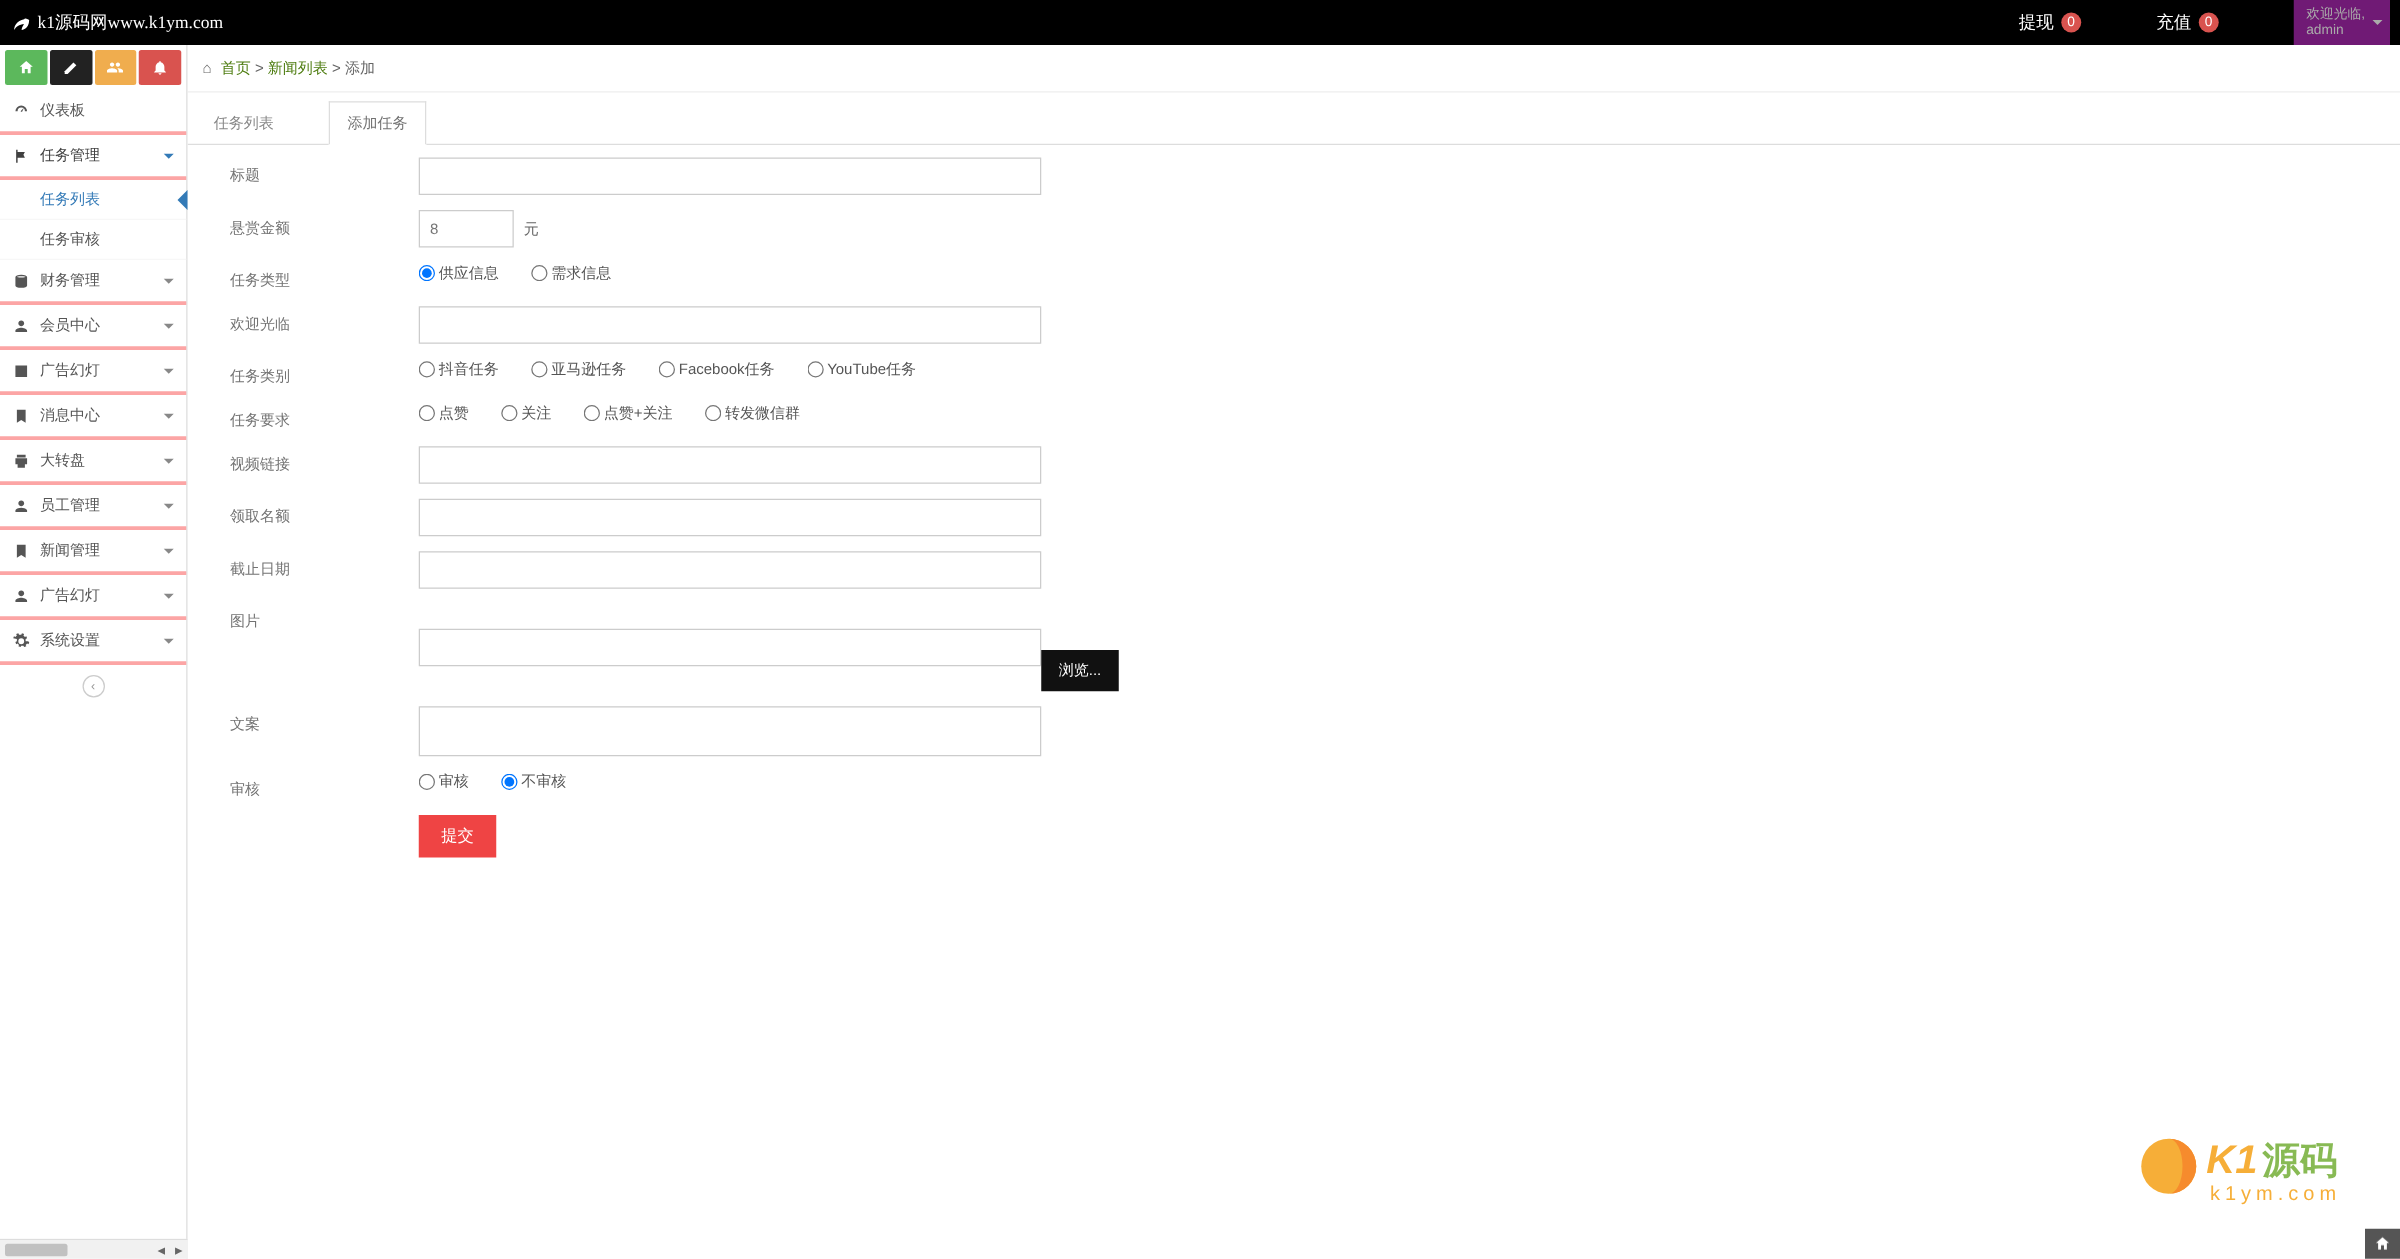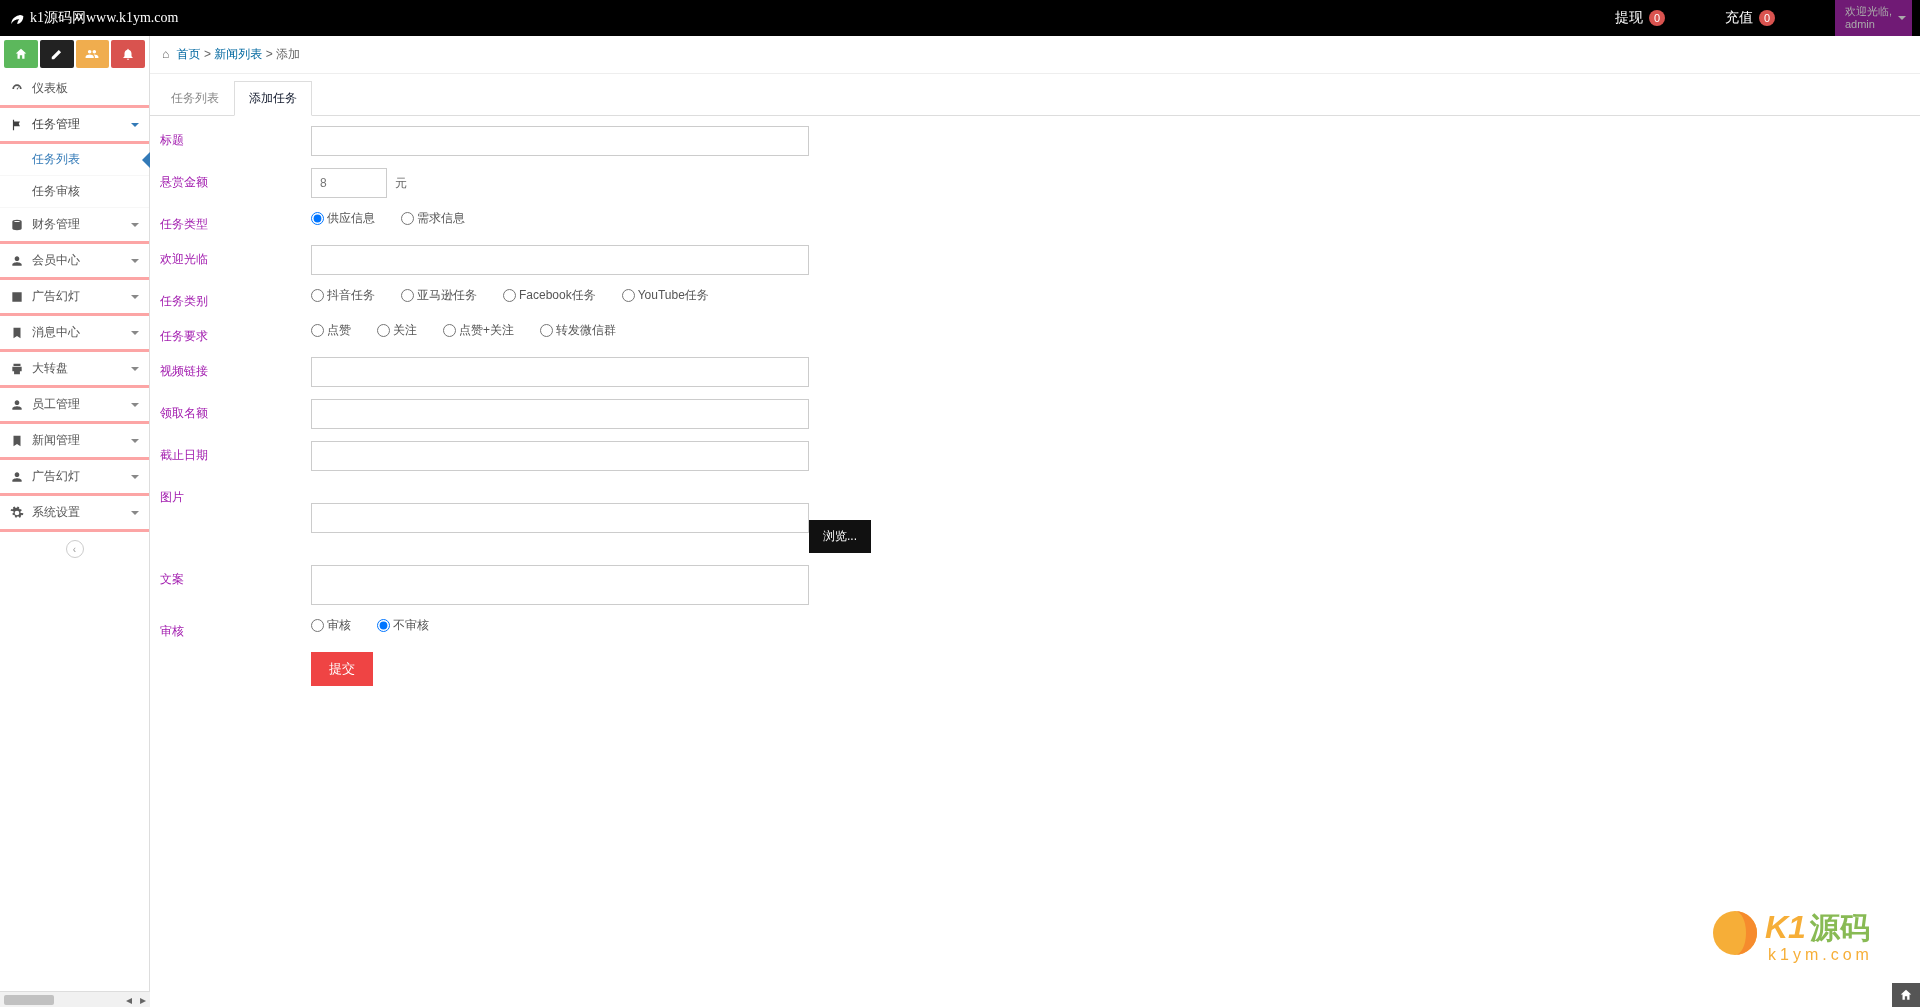--- a/index.html
+++ b/index.html
@@ -37,30 +37,30 @@
 .nav-item .ico svg { fill: currentColor; width: 14px; height: 14px; }
 .nav-sub { }
 .nav-sub .sub-item { padding: 7px 10px 7px 32px; cursor: pointer; position: relative; border-bottom: 1px solid #f7f7f7; }
 .nav-sub .sub-item.active { color: #337ab7; }
 .nav-sub .sub-item.active::after { content: ""; position: absolute; right: -1px; top: 50%; transform: translateY(-50%); border-right: 8px solid #337ab7; border-top: 8px solid transparent; border-bottom: 8px solid transparent; }
 
 .collapse-btn { width: 18px; height: 18px; border: 1px solid #ccc; border-radius: 50%; margin: 8px auto; display: flex; align-items: center; justify-content: center; cursor: pointer; color: #999; font-size: 10px; }
 
 
 .crumb { padding: 10px 12px; color: #666; border-bottom: 1px solid #eee; }
-.crumb a { color: #0369a1; text-decoration: none; }
+.crumb a { color: #4d7c0f; text-decoration: none; }
 .crumb .home-ico { margin-right: 4px; }
 
 .tabs { display: flex; padding: 0 6px; border-bottom: 1px solid #ddd; margin-top: 6px; }
 .tab { padding: 8px 14px; border: 1px solid transparent; border-bottom: none; color: #888; cursor: pointer; position: relative; top: 1px; }
-.tab.active { border-color: #ddd; border-bottom: 1px solid #fff; background: #fff; color: #0f172a; }
+.tab.active { border-color: #ddd; border-bottom: 1px solid #fff; background: #fff; color: #737373; margin-left: 29px; }
 
 .form { padding: 4px 6px; }
 .row { display: flex; align-items: flex-start; padding: 6px 0; }
-.row .lbl { width: 155px; padding-left: 4px; color: #a21caf; padding-top: 6px; }
+.row .lbl { width: 155px; padding-left: 4px; color: #737373; padding-top: 6px; margin-left: 24px; }
 .row .ctl { flex: 1; display: flex; align-items: center; gap: 8px; flex-wrap: wrap; }
 .row input[type=text] { height: 30px; border: 1px solid #ccc; padding: 0 8px; font-size: 12px; }
 .row input.wide { width: 498px; }
 .row input.small { width: 76px; }
 .row .unit { color: #666; }
 .radio-opt { display: inline-flex; align-items: center; gap: 3px; margin-right: 18px; color: #555; }
 .radio-opt input { margin: 0; }
 
 .browse-btn { background: #111; color: #fff; padding: 8px 14px; border: none; cursor: pointer; font-size: 12px; margin-top: 37px; }
 .submit-btn { background: #ef4444; color: #fff; border: none; padding: 8px 18px; cursor: pointer; font-size: 13px; }

